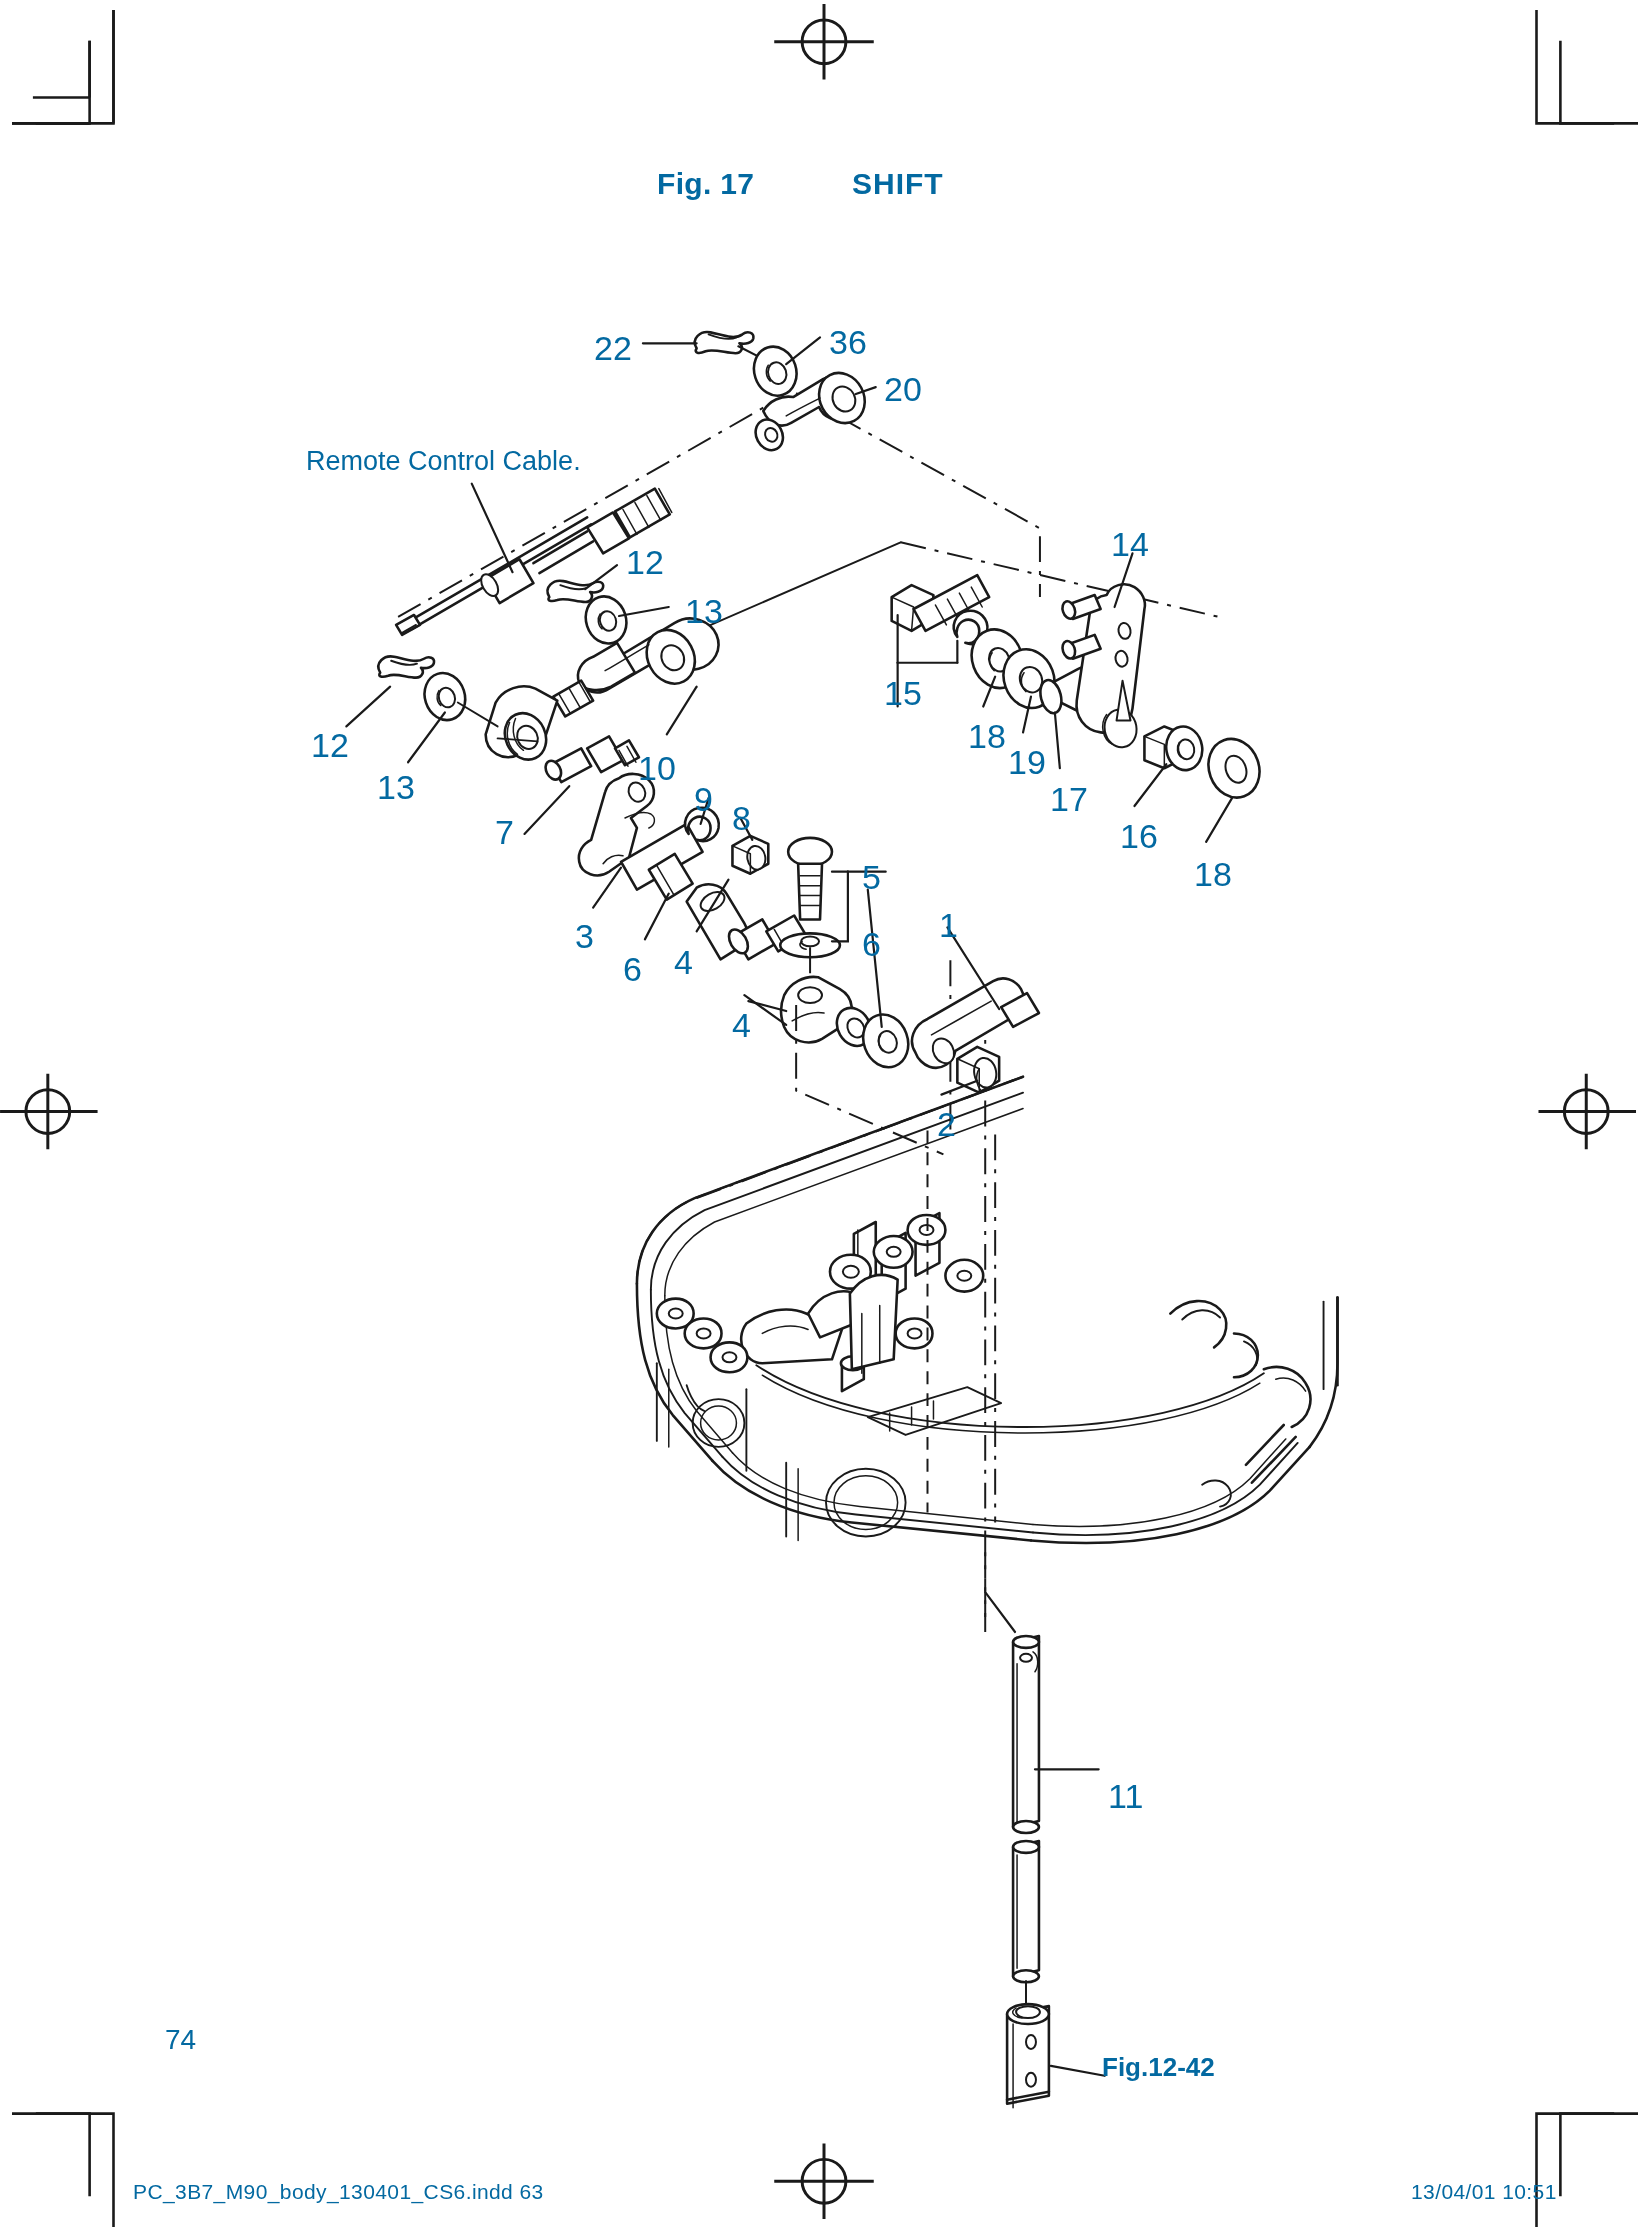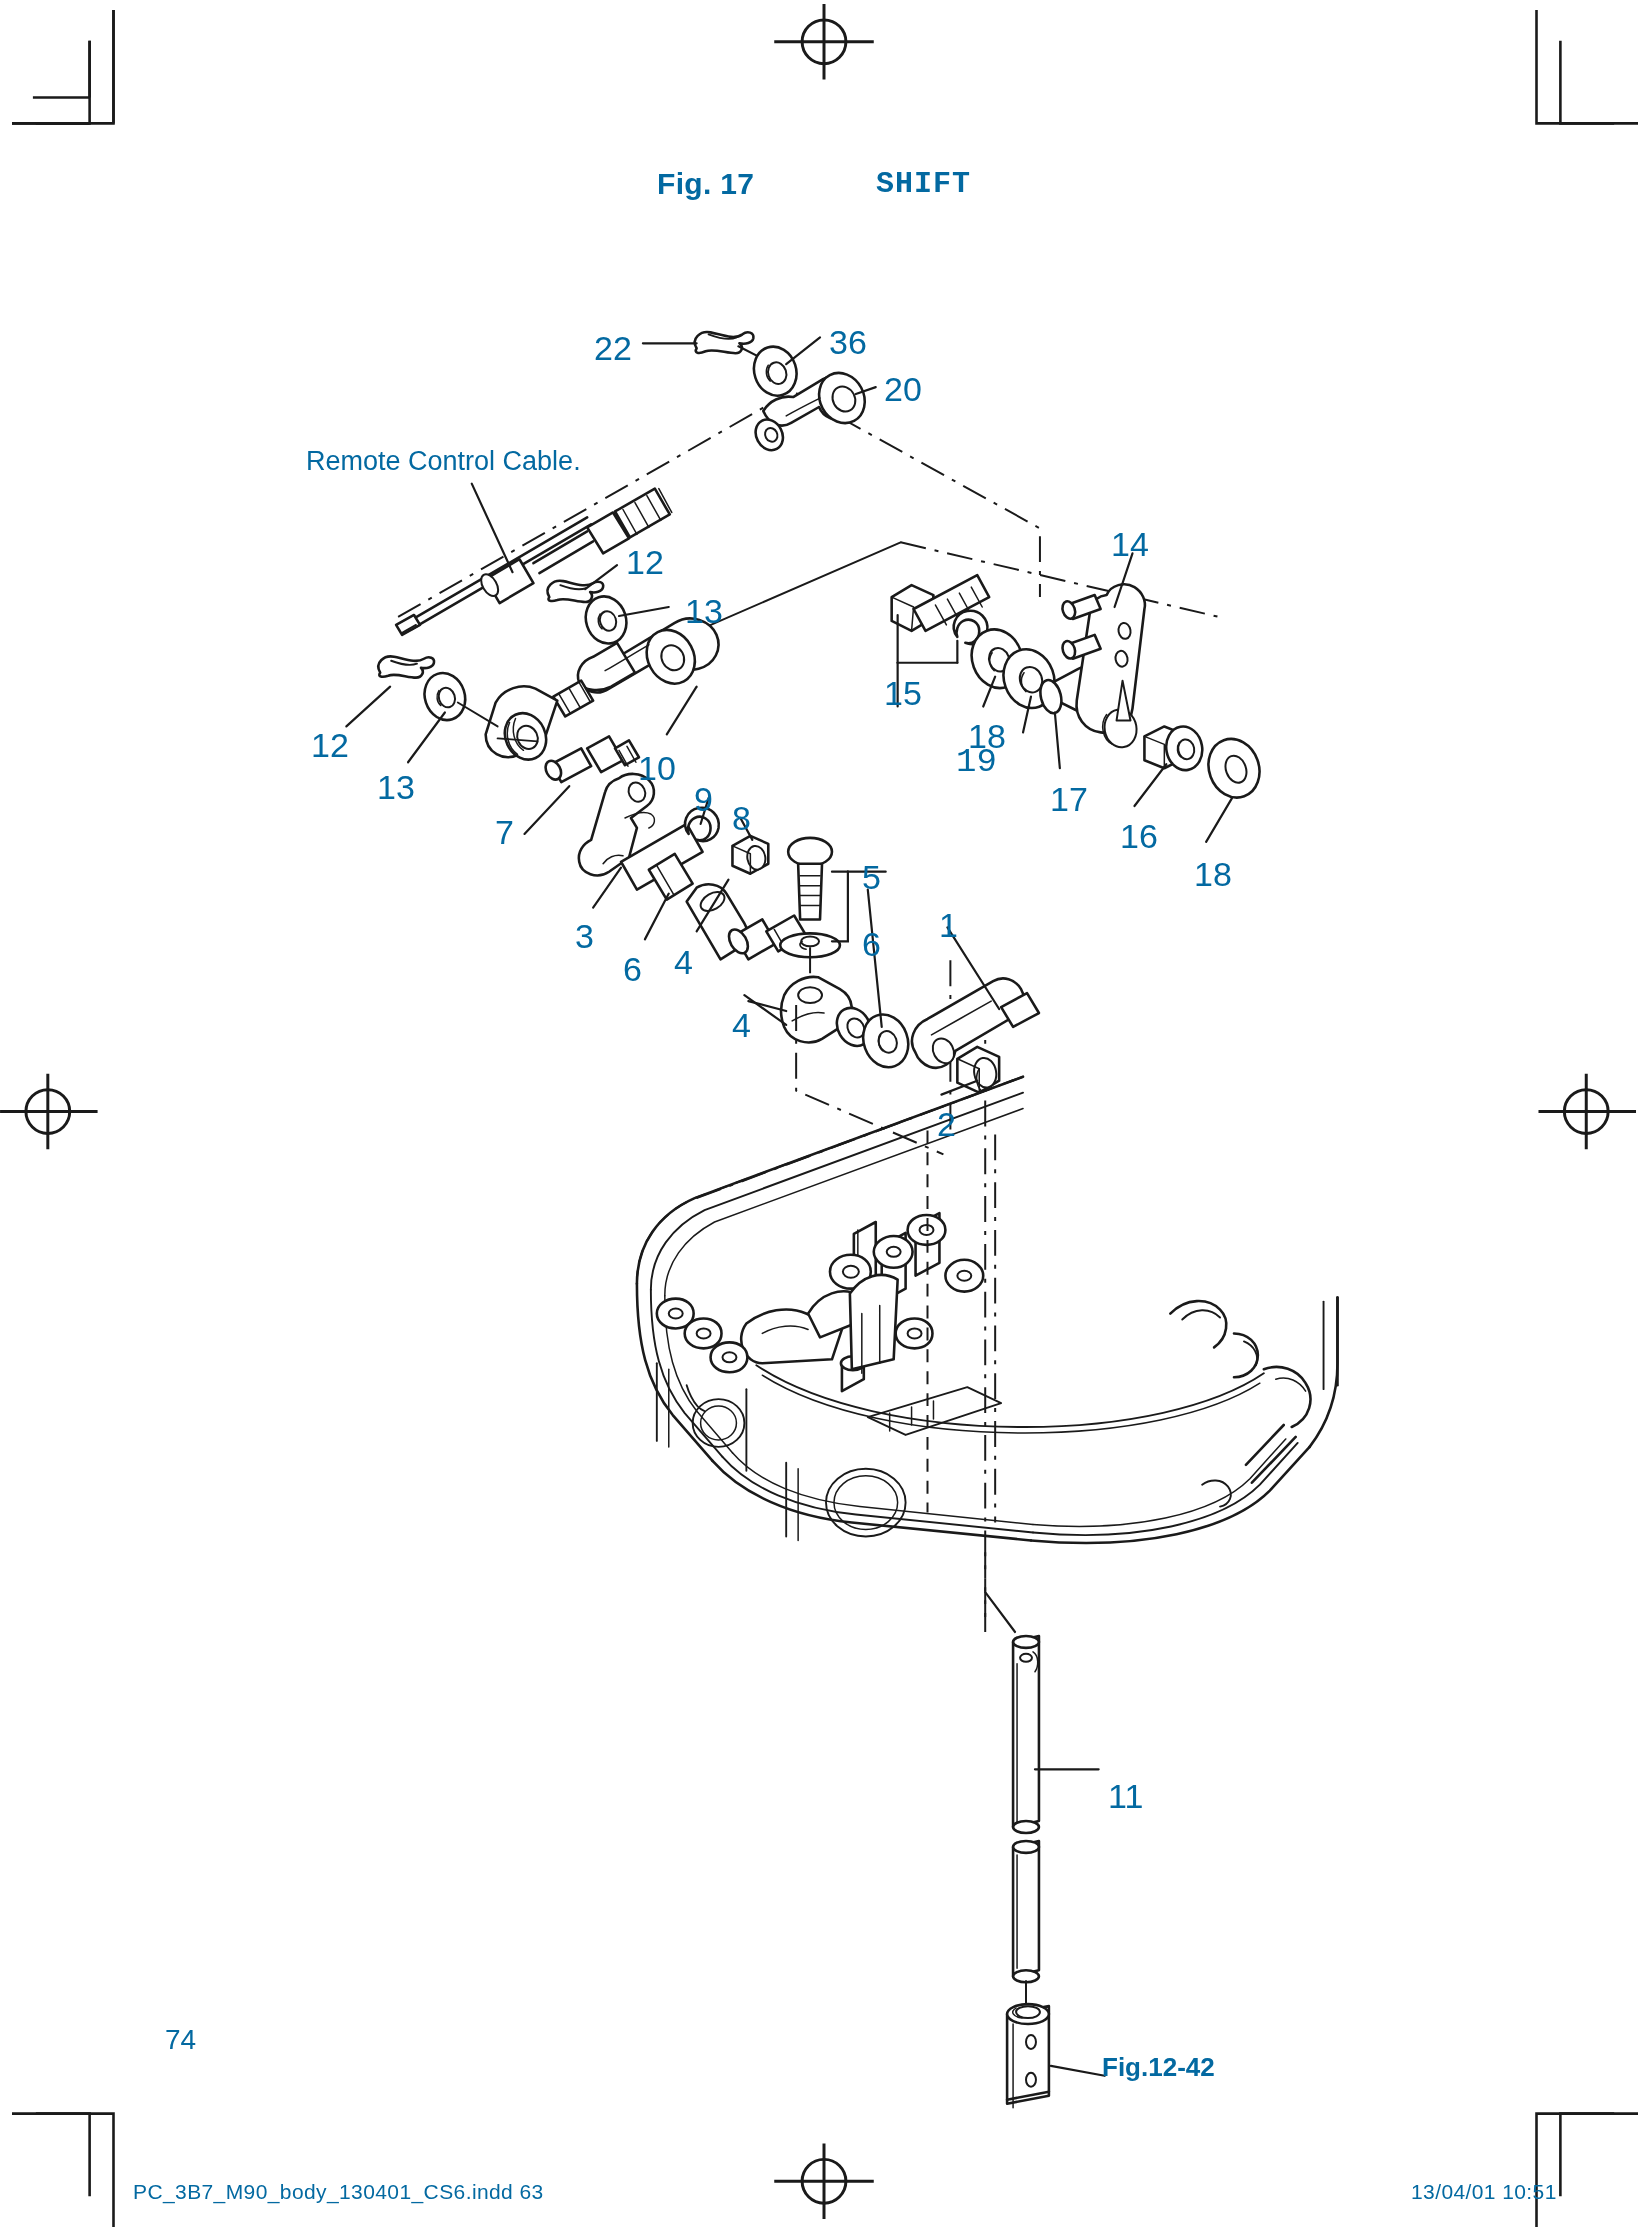--- a/index.html
+++ b/index.html
@@ -534,41 +534,41 @@
         <ellipse class="wt" cx="1036" cy="2090" rx="5" ry="7"></ellipse>
         <path class="sh" d="M1018,2034 l0,84"></path>
         <path class="s" d="M1012,2110 l42,-8"></path>
       </g>
       <path class="ld" d="M1056,2076 L1110,2086"></path>
     </g>
 
   </svg>
 
   <div class="lbl fignum" style="left:657px; top:169px;">Fig. 17</div>
-  <div class="lbl figtitle" style="left:876px; top:169px;font-family:Liberation Mono, monospace;">SHIFT</div>
+  <div class="lbl figtitle" style="left:852px; top:169px;">SHIFT</div>
 
   <div class="lbl cable-note" style="left:306px; top:448px;">Remote Control Cable.</div>
 
   <div class="lbl figref" style="left:1102px; top:2054px;">Fig.12-42</div>
 
   <div class="lbl pagenum" style="left:165px; top:2026px;">74</div>
 
   <div class="lbl footer-text" style="left:133px; top:2181px;">PC_3B7_M90_body_130401_CS6.indd   63</div>
   <div class="lbl footer-text" style="left:1411px; top:2181px;">13/04/01   10:51</div>
 
   <div id="callout-layer">
       <div class="lbl callout" style="left: 594px; top: 331px;">22</div>
       <div class="lbl callout" style="left: 829px; top: 325px;">36</div>
       <div class="lbl callout" style="left: 884px; top: 372px;">20</div>
       <div class="lbl callout" style="left: 1111px; top: 527px;">14</div>
       <div class="lbl callout" style="left: 626px; top: 545px;">12</div>
       <div class="lbl callout" style="left: 685px; top: 594px;">13</div>
       <div class="lbl callout" style="left: 884px; top: 676px;">15</div>
       <div class="lbl callout" style="left: 968px; top: 719px;">18</div>
-      <div class="lbl callout" style="left: 956px; top: 745px; font-family: Liberation Mono, monospace;">19</div>
+      <div class="lbl callout" style="left: 1008px; top: 745px;">19</div>
       <div class="lbl callout" style="left: 1050px; top: 782px;">17</div>
       <div class="lbl callout" style="left: 1120px; top: 819px;">16</div>
       <div class="lbl callout" style="left: 1194px; top: 857px;">18</div>
       <div class="lbl callout" style="left: 311px; top: 728px;">12</div>
       <div class="lbl callout" style="left: 377px; top: 770px;">13</div>
       <div class="lbl callout" style="left: 495px; top: 815px;">7</div>
       <div class="lbl callout" style="left: 694px; top: 782px;">9</div>
       <div class="lbl callout" style="left: 732px; top: 801px;">8</div>
       <div class="lbl callout" style="left: 862px; top: 860px;">5</div>
       <div class="lbl callout" style="left: 939px; top: 908px;">1</div>

